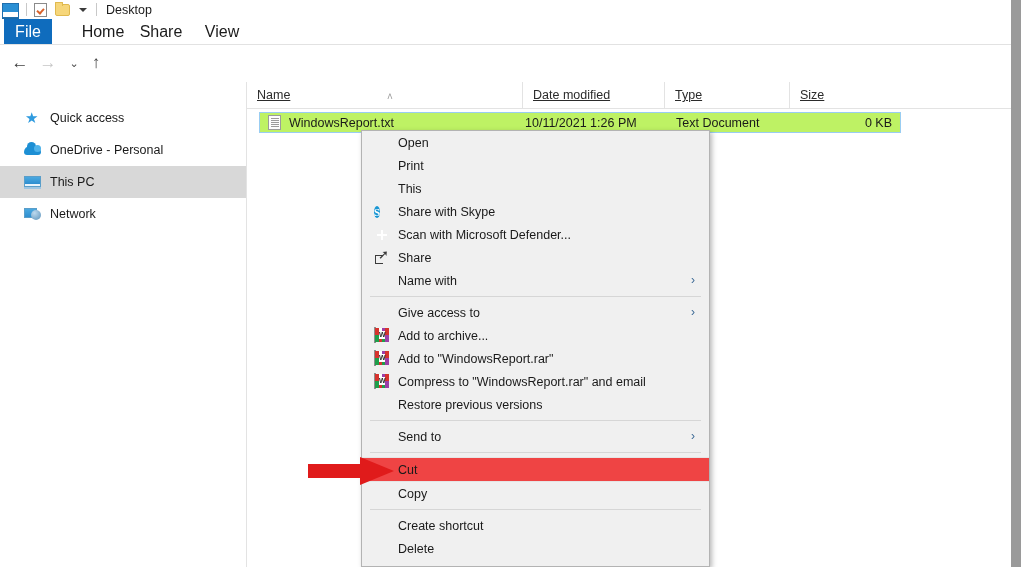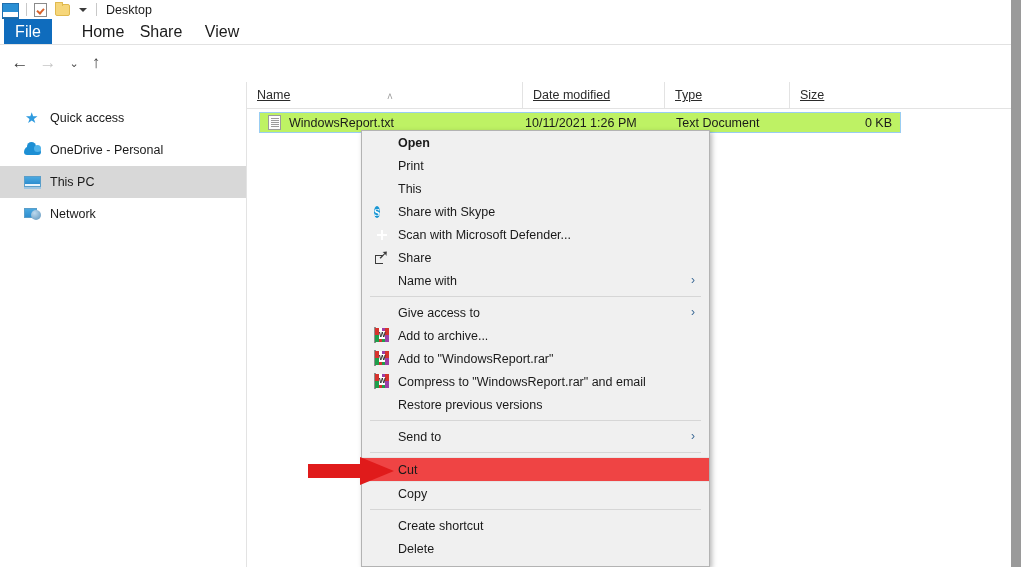--- a/index.html
+++ b/index.html
@@ -164,21 +164,21 @@
   
   .ctxmenu{
     position:absolute;left:361px;top:130px;width:349px;height:437px;
     background:#f0f0f0;border:1px solid #b3b3b3;box-sizing:border-box;
     box-shadow:2px 2px 5px rgba(0,0,0,0.28);overflow:hidden;
   }
   .mi{
     position:relative;height:23px;display:flex;align-items:center;
     font-size:12.5px;color:#1a1a1a;cursor:default;padding-left:36px;white-space:nowrap;
   }
-  .mi.bold{font-weight:bold;}
+  .mi.bold{font-weight:normal;}
   .mi.hover{background:#ef4444;border-top:1px solid #e5e5e5;border-bottom:1px solid #e5e5e5;}
   .mi-ico{position:absolute;left:12px;top:4px;width:16px;height:16px;}
   .mi-arrow{position:absolute;right:14px;top:4px;font-size:12px;color:#3e6b96;}
   .msep{height:1px;margin:4px 8px 4px 8px;background:#d6d6d6;}
 
   .ic-skype{
     width:16px;height:16px;border-radius:50%;background:#1896d3;
     color:#fff;font-size:11px;font-weight:bold;text-align:center;line-height:16px;
     font-family:"Liberation Serif",serif;
   }

